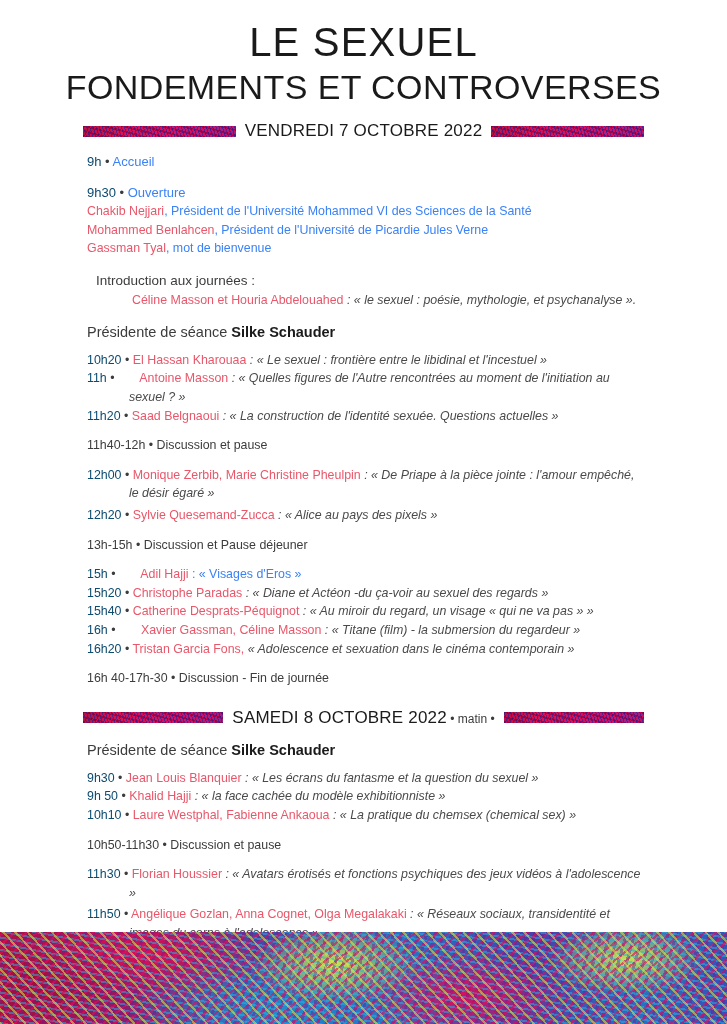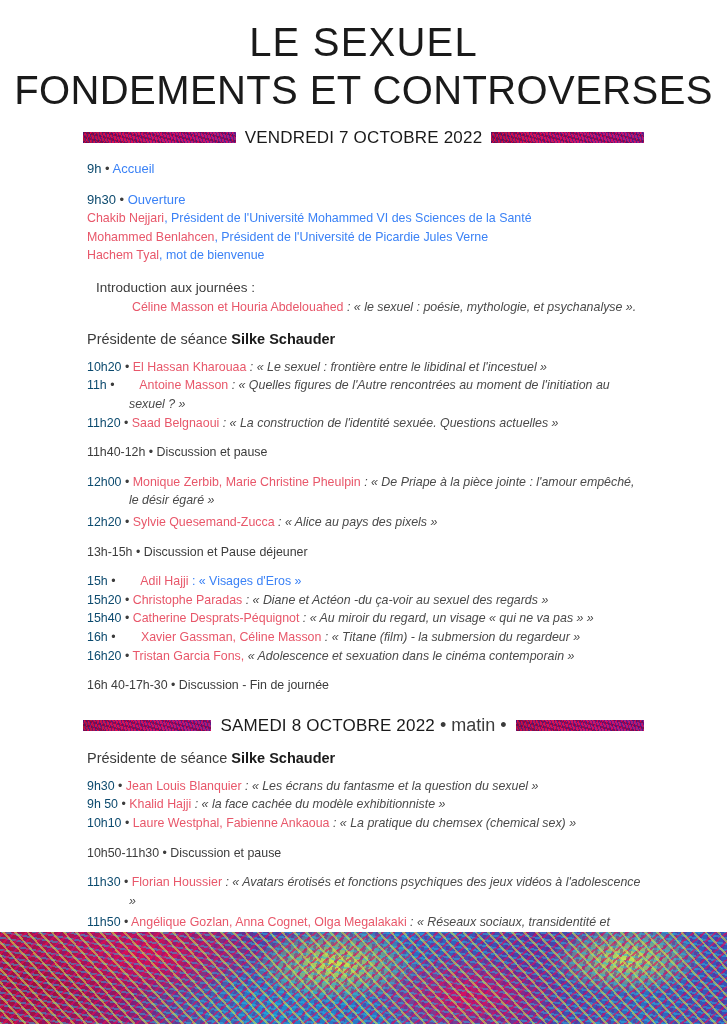--- a/index.html
+++ b/index.html
@@ -27,21 +27,21 @@
   }
   .main-title {
     font-size: 40px;
     letter-spacing: 1.2px;
     color: #1a1a1a;
     font-weight: 400;
     line-height: 1.0;
     margin: 0;
   }
   .sub-title {
-    font-size: 40px;
+    font-size: 34px;
     letter-spacing: 0.4px;
     color: #1a1a1a;
     font-weight: 400;
     line-height: 1.0;
     margin: 8px 0 0 0;
   }
 
   
   .day-header {
     display: flex;
@@ -64,21 +64,21 @@
   .strip.left { margin-right: 9px; }
   .strip.right { margin-left: 9px; }
   .day-label {
     flex: 0 0 auto;
     font-size: 17px;
     color: #1a1a1a;
     letter-spacing: 0.2px;
     white-space: nowrap;
   }
   .day-suffix {
-    font-size: 18px;
+    font-size: 12px;
     color: #3c3c3c;
     letter-spacing: 0;
   }
 
   
   .content {
     padding: 0 80px 0 87px;
   }
 
   .line {
@@ -163,21 +163,21 @@
       <span class="plain">Ouverture</span>
     </div>
 
     <div class="line">
       <span class="name">Chakib Nejjari</span><span class="plain">, Président de l'Université Mohammed VI des Sciences de la Santé</span>
     </div>
     <div class="line">
       <span class="name">Mohammed Benlahcen</span><span class="plain">, Président de l'Université de Picardie Jules Verne</span>
     </div>
     <div class="line">
-      <span class="name">Hachem Tyal</span><span class="plain">, mot de bienvenue</span>
+      <span class="name">Gassman Tyal</span><span class="plain">, mot de bienvenue</span>
     </div>
 
     <div class="line intro-head">Introduction aux journées :</div>
     <div class="line indent-intro">
       <span class="name">Céline Masson et Houria Abdelouahed</span><span class="talk"> : « le sexuel : poésie, mythologie, et psychanalyse ».</span>
     </div>
 
     <div class="section-chair">
       <span>Présidente de séance </span><b>Silke Schauder</b>
     </div>

